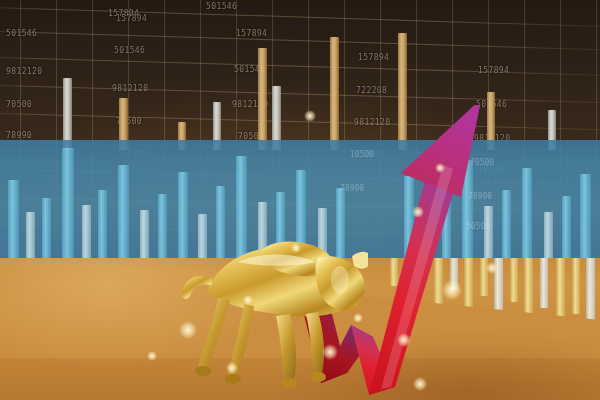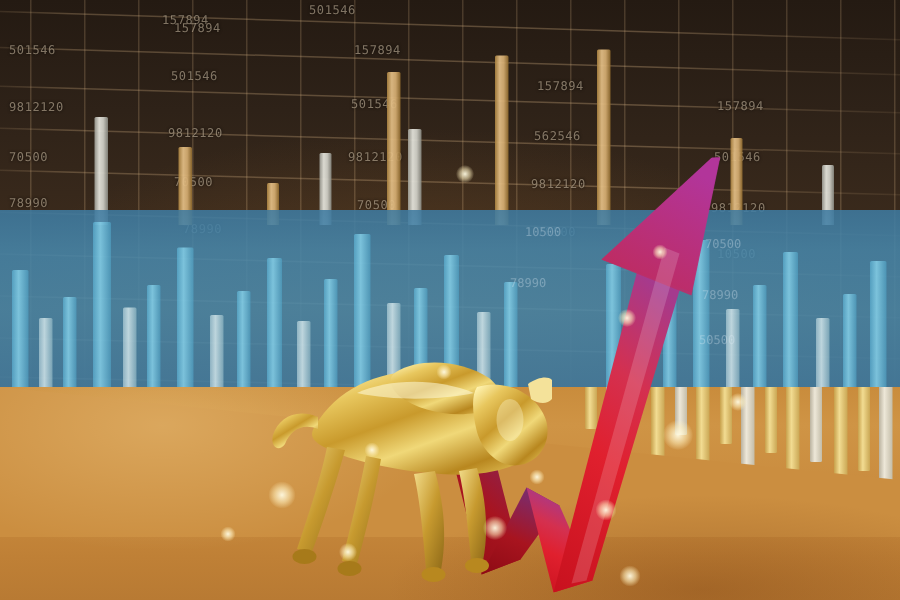--- a/index.html
+++ b/index.html
@@ -145,21 +145,21 @@
         <div class="num" style="left: 116px; top: 14px;">157894</div>
         <div class="num" style="left: 114px; top: 46px;">501546</div>
         <div class="num" style="left: 112px; top: 84px;">9812120</div>
         <div class="num" style="left: 116px; top: 117px;">70500</div>
         <div class="num" style="left: 122px; top: 148px;">78990</div>
         <div class="num" style="left: 236px; top: 29px;">157894</div>
         <div class="num" style="left: 234px; top: 65px;">501546</div>
         <div class="num" style="left: 232px; top: 100px;">9812120</div>
         <div class="num" style="left: 238px; top: 132px;">70500</div>
         <div class="num" style="left: 358px; top: 53px;">157894</div>
-        <div class="num" style="left: 356px; top: 86px;">562546</div>
+        <div class="num" style="left: 356px; top: 86px;">722208</div>
         <div class="num" style="left: 354px; top: 118px;">9812120</div>
         <div class="num" style="left: 358px; top: 150px;">70500</div>
         <div class="num" style="left: 478px; top: 66px;">157894</div>
         <div class="num" style="left: 476px; top: 100px;">501546</div>
         <div class="num" style="left: 474px; top: 134px;">9812120</div>
         <div class="num" style="left: 478px; top: 165px;">10500</div>
         <div class="num" style="left: 206px; top: 2px;">501546</div>
       </div>
     <div id="top-bars">
         <div class="bar-top" style="left: 63px; width: 9px; height: 72px; bottom: 112px; background: linear-gradient(90deg, rgb(154, 154, 146) 0%, rgb(232, 232, 224) 35%, rgb(210, 210, 202) 65%, rgb(134, 134, 126) 100%); opacity: 0.92;"></div>

